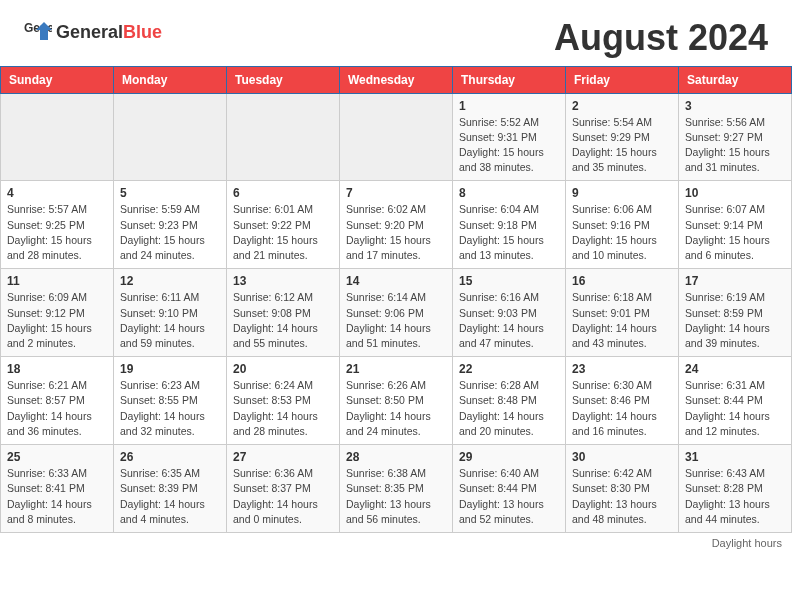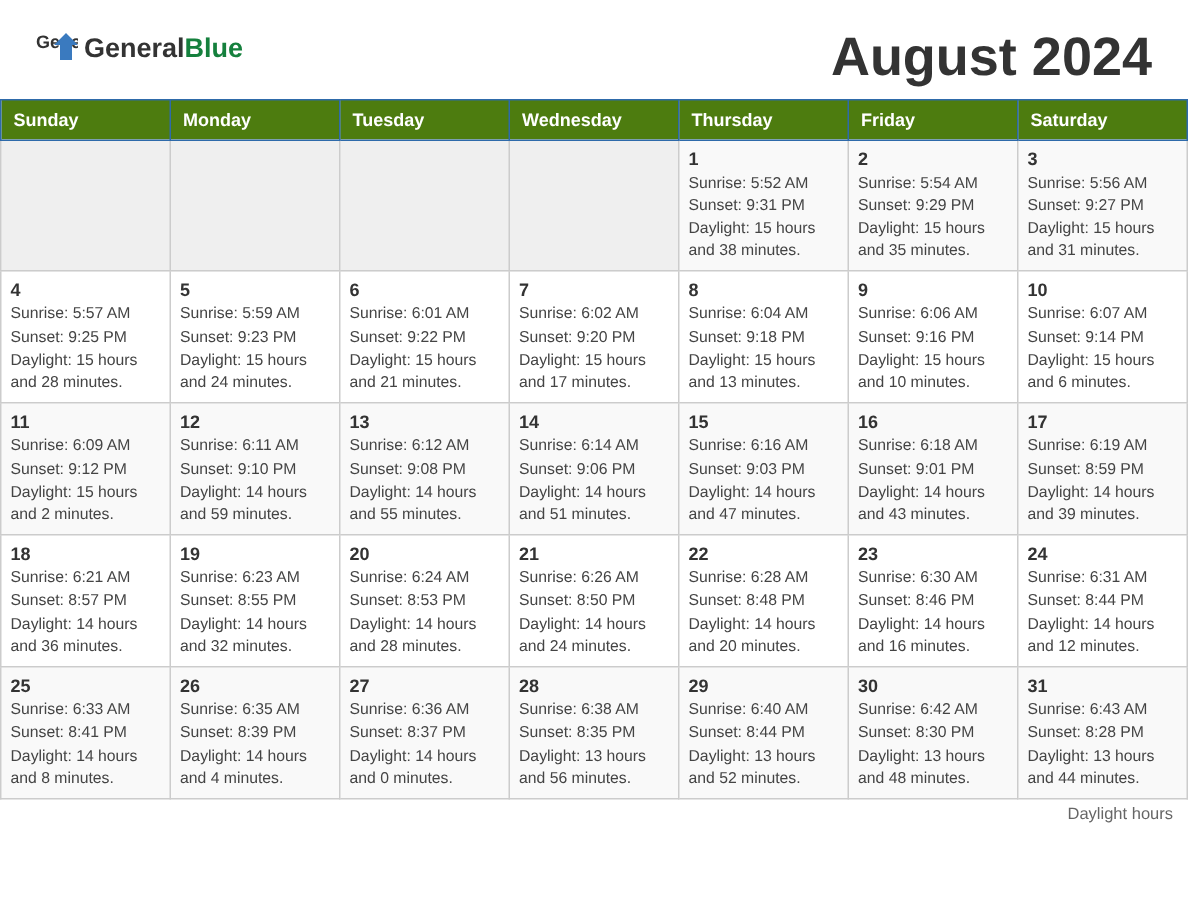--- a/index.html
+++ b/index.html
@@ -39,21 +39,21 @@
       color: #555;
       margin-top: 2px;
     }
     .calendar {
       width: 100%;
       border-collapse: collapse;
       margin: 0;
       font-size: 11px;
     }
     .calendar thead th {
-      background: #4d7c0f;
+      background: #ef4444;
       color: #fff;
       text-align: left;
       padding: 6px 8px;
       font-size: 12px;
       font-weight: bold;
       border: 1px solid #2e6aaa;
     }
     .calendar tbody td {
       border: 1px solid #ccc;
       vertical-align: top;
@@ -96,21 +96,21 @@
 
 <div class="header">
   <div class="logo">
     <svg class="logo-icon" viewBox="0 0 28 28">
       <text x="0" y="14" font-size="12" font-weight="bold" fill="#333">General</text>
       <polygon points="20,4 28,12 24,12 24,22 16,22 16,12 12,12" fill="#3a7abf"></polygon>
     </svg>
     <div>
       <div style="display:flex; gap:0;">
         <span style="font-size:18px;font-weight:bold;color:#333;">General</span>
-          <span style="font-size:18px;font-weight:bold;color:#15803d;">Blue</span>
+          <span style="font-size:18px;font-weight:bold;color:#ef4444;">Blue</span>
       </div>
     </div>
   </div>
   <div class="title-area">
     <div class="month-title">August 2024</div>
   </div>
 </div>
 
 <table class="calendar">
   <thead>

